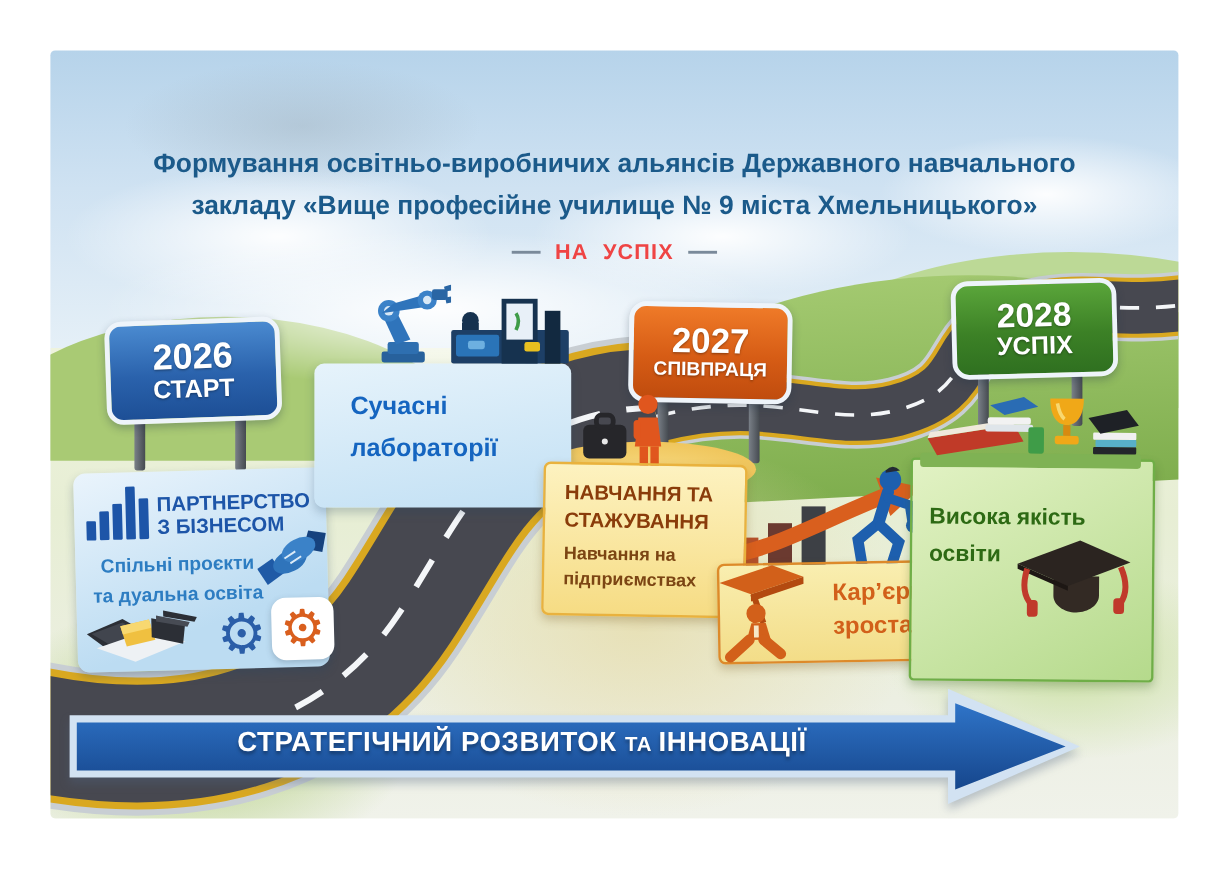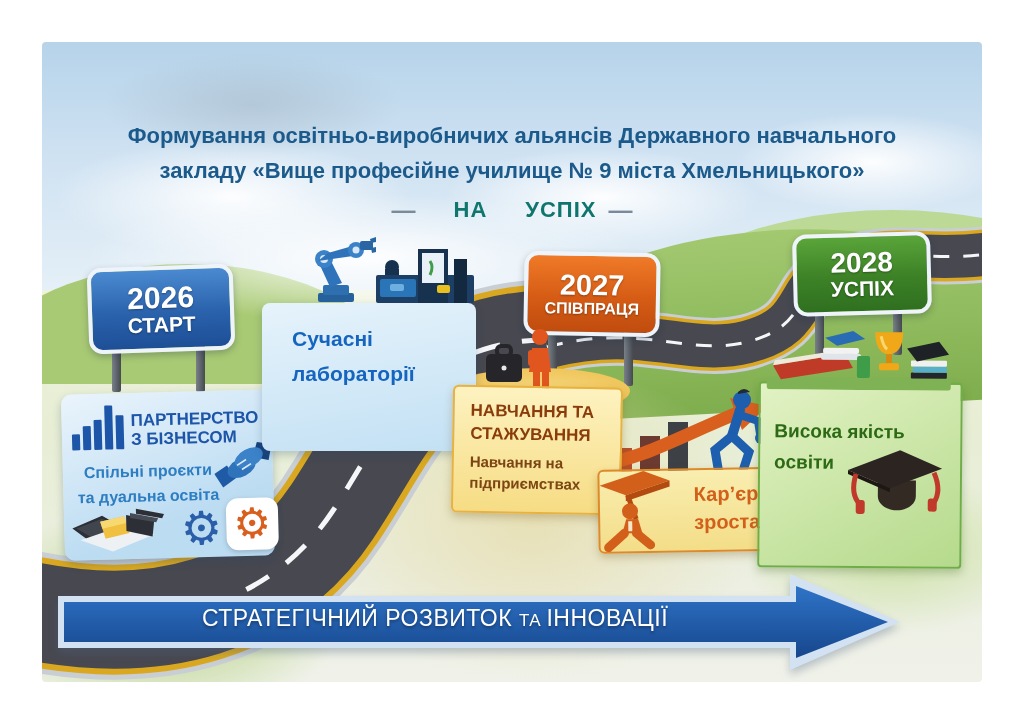--- a/index.html
+++ b/index.html
@@ -30,21 +30,21 @@
   .grass-br{position:absolute;left:700px;top:430px;width:300px;height:160px;
           background:radial-gradient(ellipse at center,rgba(196,222,150,.8),rgba(196,222,150,0) 72%);}
   .road-svg{position:absolute;left:0;top:0;}
   
   .title{position:absolute;left:0;top:54px;width:1024px;text-align:center;font-size:35px;font-weight:bold;
          letter-spacing:1px;color:#1760bd;text-shadow:0 2px 3px rgba(40,70,120,.25);}
   .subtitle{position:absolute;left:0;top:118px;width:1024px;text-align:center;font-size:22px;font-weight:bold;
          color:#1b5a8a;line-height:35px;}
   .period{position:absolute;left:0;top:196px;width:1024px;display:flex;justify-content:center;align-items:center;gap:12px;}
   .period .dash{color:#7a8a9a;font-size:24px;font-weight:bold;}
-  .period .small{color:#0f766e;font-size:22px;font-weight:bold;letter-spacing:1px;margin-left:26px;}
+  .period .small{color:#ef4444;font-size:18px;font-weight:bold;letter-spacing:1px;}
   .period .years{color:#1d5cb4;font-size:28px;font-weight:bold;letter-spacing:1px;}
   
   .sign{position:absolute;border:4px solid #eef4fa;border-radius:14px;color:#fff;text-align:center;
         box-shadow:0 3px 7px rgba(30,50,70,.3);display:flex;flex-direction:column;justify-content:center;z-index:5;}
   .sign .yr{font-weight:bold;text-shadow:0 1px 2px rgba(0,0,0,.35);line-height:1.05;}
   .sign .lb{font-weight:bold;text-shadow:0 1px 2px rgba(0,0,0,.35);line-height:1.1;}
   .sign-2026{left:88px;top:266px;width:138px;height:78px;transform:rotate(-2deg);
         background:linear-gradient(180deg,#4a8ad0,#2a62ac 55%,#1d4f96);}
   .sign-2026 .yr{font-size:30px;} .sign-2026 .lb{font-size:21px;}
   .sign-2027{left:524px;top:252px;width:128px;height:76px;transform:rotate(1deg);
@@ -63,21 +63,21 @@
   .bars span{display:block;width:8px;background:#1d55a8;border-radius:1px;}
   .p-title{color:#1d55a8;font-weight:bold;font-size:17px;line-height:19px;}
   .p-body{margin:10px 0 0 10px;width:150px;text-align:center;color:#2d7dc2;font-weight:bold;font-size:16px;line-height:25px;}
   .handshake{position:absolute;right:-2px;top:50px;transform:rotate(-10deg);}
   .p-icons{position:absolute;left:6px;right:2px;bottom:6px;height:56px;display:flex;align-items:flex-end;justify-content:space-between;}
   .gear{font-family:"DejaVu Sans",sans-serif;line-height:1;}
   .gear-blue{font-size:46px;color:#2b5ea8;}
   .gear-card{width:52px;height:52px;background:#fff;border-radius:12px;box-shadow:0 2px 5px rgba(60,80,100,.3);
         display:flex;align-items:center;justify-content:center;margin-right:-6px;}
   .gear-orange{font-size:42px;color:#d95f1e;}
-  .labs{left:262px;top:303px;width:214px;height:148px;border-radius:8px;
+  .labs{left:262px;top:303px;width:214px;height:120px;border-radius:8px;
         background:linear-gradient(170deg,#e6f3fb,#c2e0f4);box-shadow:0 4px 8px rgba(40,70,100,.25);}
   .labs-text{padding:18px 0 0 30px;color:#1565c0;font-weight:bold;font-size:21px;line-height:35px;}
   .robot{position:absolute;left:34px;top:-66px;}
   .machine{position:absolute;left:112px;top:-56px;}
   .training{left:452px;top:386px;width:166px;height:124px;border-radius:6px;border:2px solid #e9b23e;transform:rotate(1deg);
         background:linear-gradient(180deg,#fdf2c0,#f6dc84);box-shadow:0 4px 8px rgba(120,90,30,.3);}
   .t-title{padding:12px 0 0 16px;color:#8a3c0a;font-weight:bold;font-size:17px;line-height:23px;}
   .t-body{padding:6px 0 0 16px;color:#7c4513;font-weight:bold;font-size:15px;line-height:21px;}
   .platform{position:absolute;left:448px;top:368px;width:182px;height:46px;border-radius:50%;z-index:5;
         background:radial-gradient(ellipse at center,#f6d87e,#edbe4e);}
@@ -88,21 +88,21 @@
   .quality{left:758px;top:382px;width:200px;height:182px;border-radius:4px;border:2px solid #6fae47;transform:rotate(.5deg);
         background:linear-gradient(150deg,#e2f2c4,#b5da8c);box-shadow:0 4px 8px rgba(60,100,40,.3);}
   .q-text{padding:32px 0 0 14px;color:#2d6a14;font-weight:bold;font-size:19px;line-height:31px;}
   .shelf{position:absolute;left:4px;top:-58px;}
   .gradcap{position:absolute;left:82px;top:56px;}
   .deco{position:absolute;z-index:6;}
   
   .arrow-wrap{position:absolute;left:48px;top:566px;width:860px;height:112px;z-index:8;
         filter:drop-shadow(0 5px 4px rgba(80,100,130,.35));}
   .arrow-text{position:absolute;left:150px;top:596px;width:570px;height:44px;line-height:44px;text-align:center;z-index:9;
-        color:#fff;font-weight:normal;font-size:23px;letter-spacing:.5px;text-shadow:0 2px 3px rgba(0,0,0,.35);}
+        color:#fff;font-weight:bold;font-size:23px;letter-spacing:.5px;text-shadow:0 2px 3px rgba(0,0,0,.35);}
   .arrow-text .conj{font-size:17px;}
 </style>
 </head>
 <body>
 
 <div class="canvas">
 
   <div class="scene">
     <div class="smudge"></div>
     <div class="cloud c1"></div>

